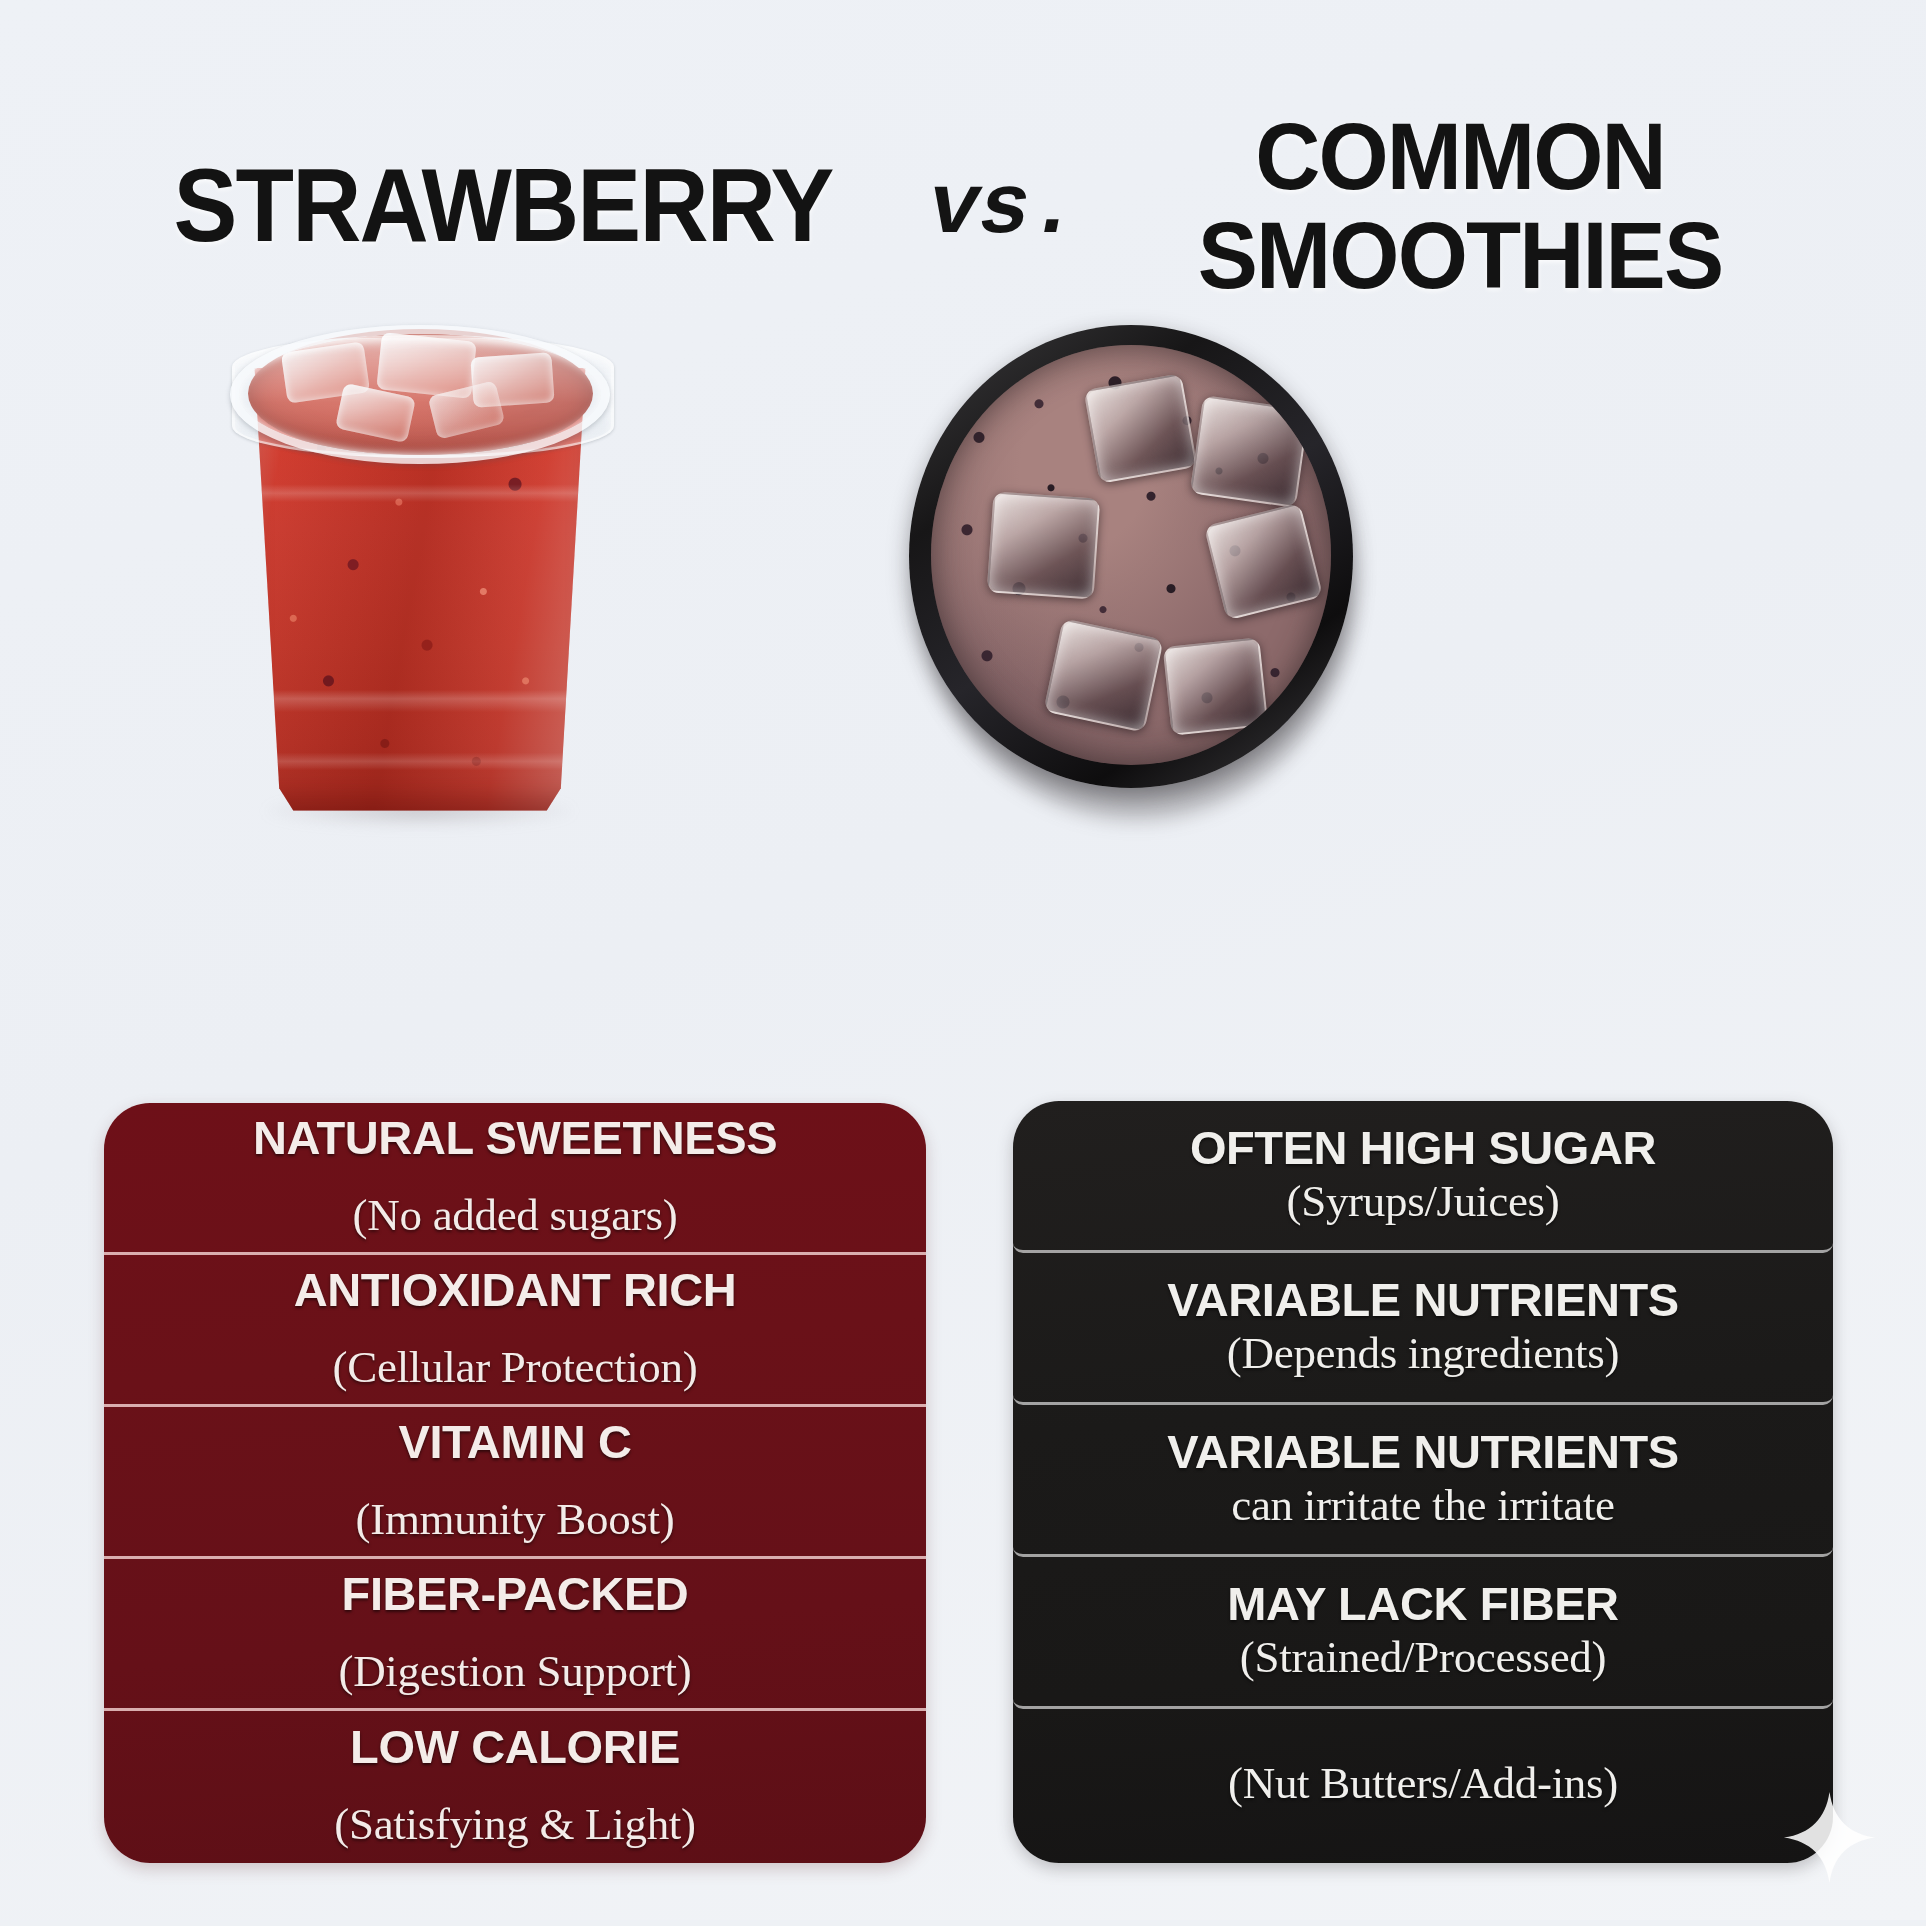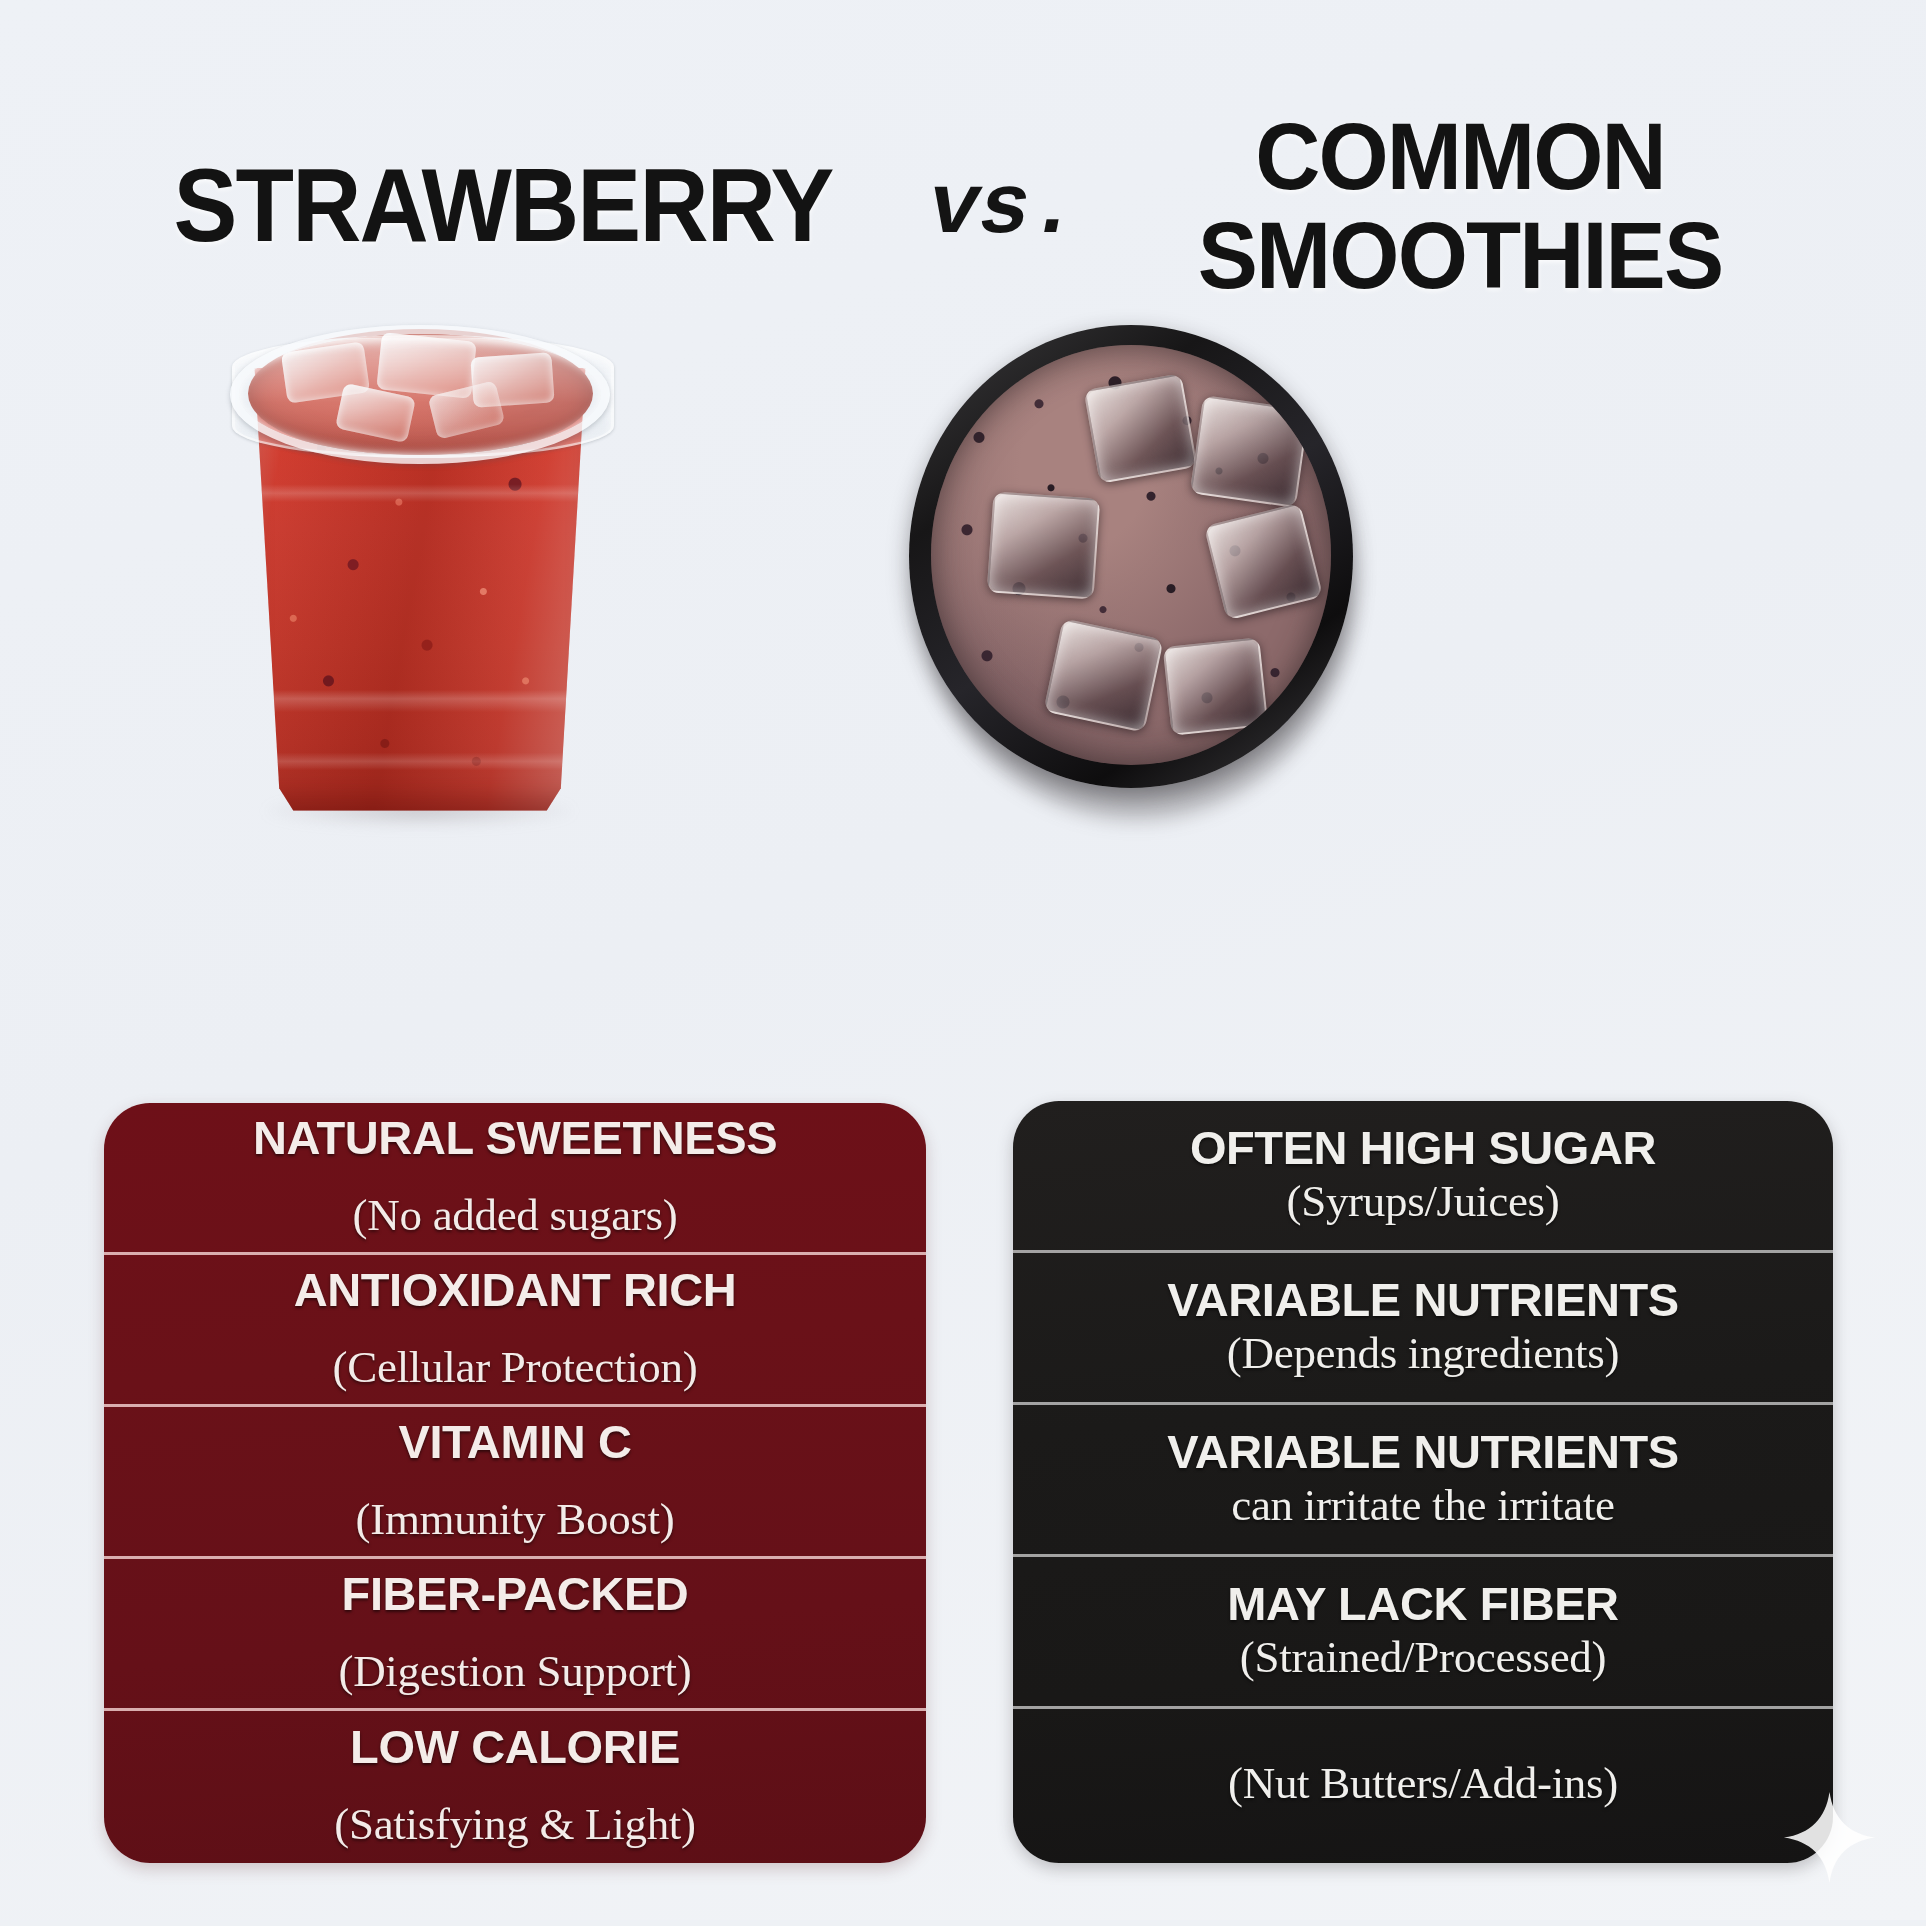--- a/index.html
+++ b/index.html
@@ -186,21 +186,21 @@
     border-radius:46px;
     background:linear-gradient(175deg,#211f1e 0%, #1b1a19 40%, #191817 72%, #151414 100%);
     box-shadow:0 6px 16px rgba(50,48,50,.26);
   }
   .row{
     box-sizing:border-box;
     display:flex;flex-direction:column;align-items:center;justify-content:center;
     padding:4px 22px 8px 22px;
   }
   .panel-left .row{height:152px;border-bottom:3px solid rgba(246,214,214,.80);gap:24px;}
-  .panel-right .row{height:152px;border-bottom:3px solid rgba(198,198,198,.80);}
+  .panel-right .row{height:152px;border-bottom:3px solid rgba(198,198,198,.80);border-radius:10px;}
   .panel-left .row:last-child,.panel-right .row:last-child{border-bottom:none;}
 
   .row-title{
     font-family:"Liberation Sans", sans-serif;
     font-weight:bold;font-size:47px;line-height:55px;
     letter-spacing:-0.4px;
     color:#f4ece9;
     text-shadow:0 2px 3px rgba(0,0,0,.55);
     white-space:nowrap;
   }

